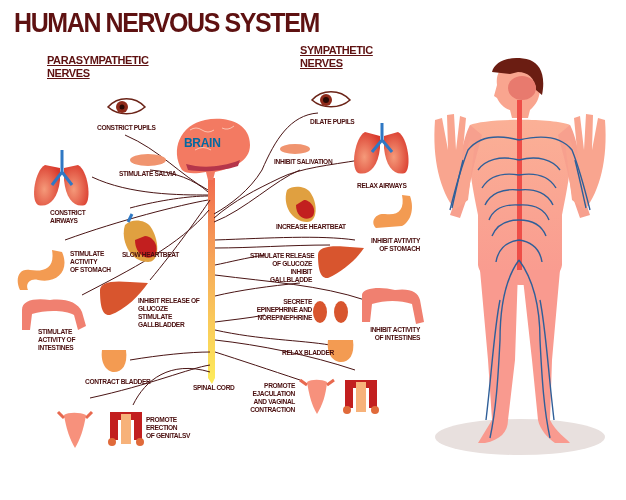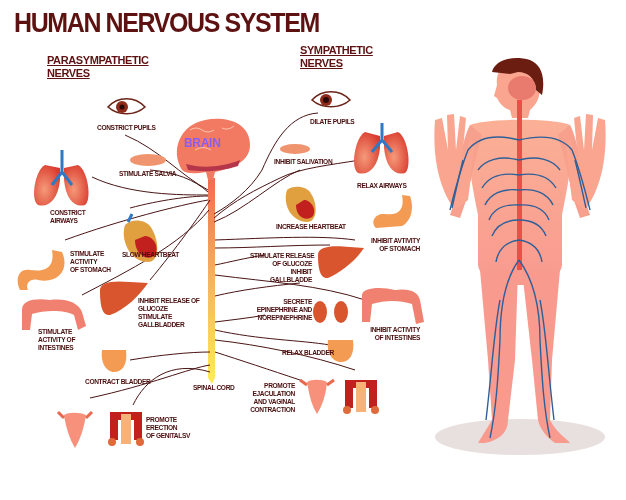--- a/index.html
+++ b/index.html
@@ -8,21 +8,21 @@
   .title { position:absolute; left:14px; top:6px; font-size:25px; font-weight:bold;
            color:#5e1111; letter-spacing:-1.4px; transform:scaleY(1.12); transform-origin:left top;
            font-family:"Liberation Sans", sans-serif; }
   .heading { position:absolute; font-size:11px; font-weight:bold; color:#5e1111;
              text-align:left; line-height:13px; letter-spacing:-0.4px;text-decoration:underline; }
   .lbl { position:absolute; font-size:6.6px; font-weight:bold; color:#4a0f0f;
          line-height:8px; letter-spacing:-0.35px; white-space:nowrap; }
   .lbl.r { text-align:right; }
   svg { position:absolute; left:0; top:0; }
   .brain-lbl { position:absolute; left:184px; top:136px; font-size:12px; font-weight:bold;
-               color:#8b5cf6; letter-spacing:-0.3px; }
+               color:#0369a1; letter-spacing:-0.3px; }
 </style>
 </head>
 <body>
 
 <svg width="626" height="500" viewBox="0 0 626 500">
   <defs>
     <linearGradient id="spine" x1="0" y1="0" x2="0" y2="1">
       <stop offset="0" stop-color="#f26b4f"></stop>
       <stop offset="0.5" stop-color="#f7b25a"></stop>
       <stop offset="1" stop-color="#fde95a"></stop>

